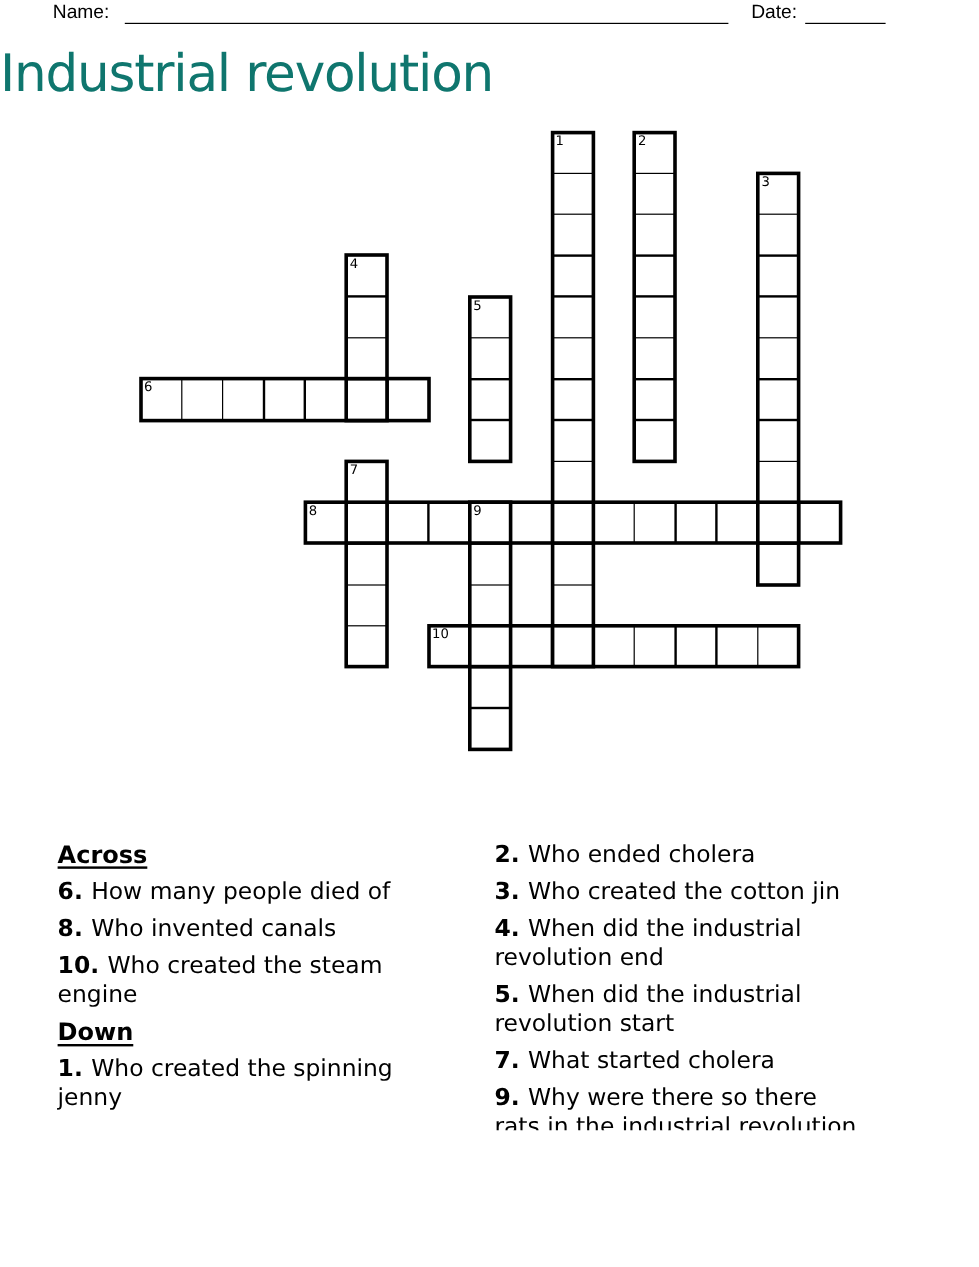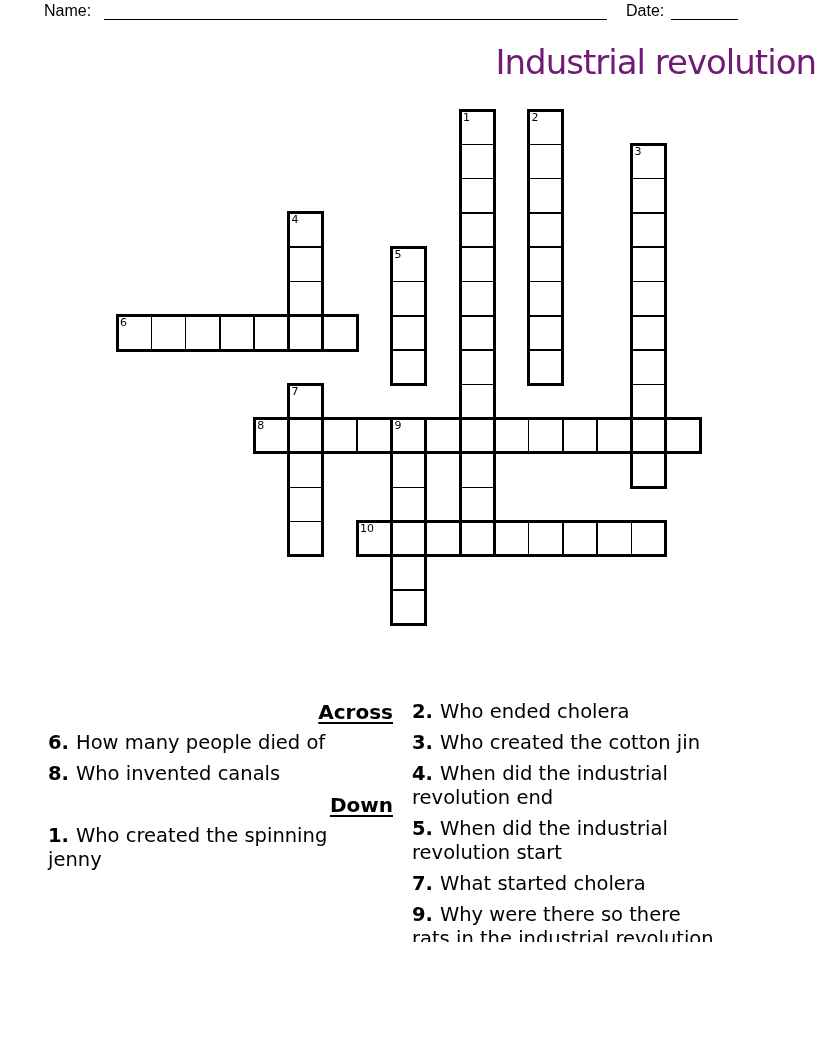--- a/index.html
+++ b/index.html
@@ -32,26 +32,26 @@
     top: 0;
   }
   #name-line { left: 104px; width: 503px; }
   #date-line { left: 671px; width: 67px; }
 
   
   .title {
     position: absolute;
     left: 0; right: 0;
     top: 36px;
-    text-align: right;
-    font-size: 34px;
+    text-align: left;
+    font-size: 43px;
     line-height: 52px;
     letter-spacing: -1px;
     font-weight: normal;
-    color: #701a75;
+    color: #0f766e;
   }
 
   
   #grid { position: absolute; left: 0; top: 0; width: 816px; height: 700px; }
   .word-box {
     position: absolute;
     border: 3px solid #000;
     background: transparent;
   }
   .divider { position: absolute; background: #000; }
@@ -67,21 +67,20 @@
   #clues-left  { left: 48px;  width: 345px; }
   #clues-right { left: 412px; width: 370px; }
   .clue-heading {
     font-size: 20px;
     line-height: 24px;
     font-weight: bold;
     text-decoration: underline;
     text-decoration-thickness: 2px;
     text-underline-offset: 3px;
     margin-bottom: 7px;
-    text-align: right;
   }
   .clue { font-size: 19.5px; line-height: 24px; margin-bottom: 7px; }
   .clue .num { font-weight: bold; margin-right: 7px; }
   .clue .l1 { display: block; white-space: nowrap; }
   .clue .l2 { display: block; white-space: nowrap; }
   .clue .l2:empty { display: none; }
 </style>
 </head>
 <body>
 
@@ -187,20 +186,24 @@
     </div>
 
   <div class="clue-col" id="clues-left">
     <div class="clue-heading">Across</div>
     <div class="clue">
       <span class="l1"><span class="num">6.</span><span>How many people died of</span></span>
     </div>
     <div class="clue">
       <span class="l1"><span class="num">8.</span><span>Who invented canals</span></span>
     </div>
+    <div class="clue">
+      <span class="l1"><span class="num">10.</span><span>Who created the steam</span></span>
+        <span class="l2">engine</span>
+    </div>
     <div class="clue-heading">Down</div>
     <div class="clue">
       <span class="l1"><span class="num">1.</span><span>Who created the spinning</span></span>
         <span class="l2">jenny</span>
     </div>
   </div>
 
   <div class="clue-col" id="clues-right">
     <div class="clue">
       <span class="l1"><span class="num">2.</span><span>Who ended cholera</span></span>

